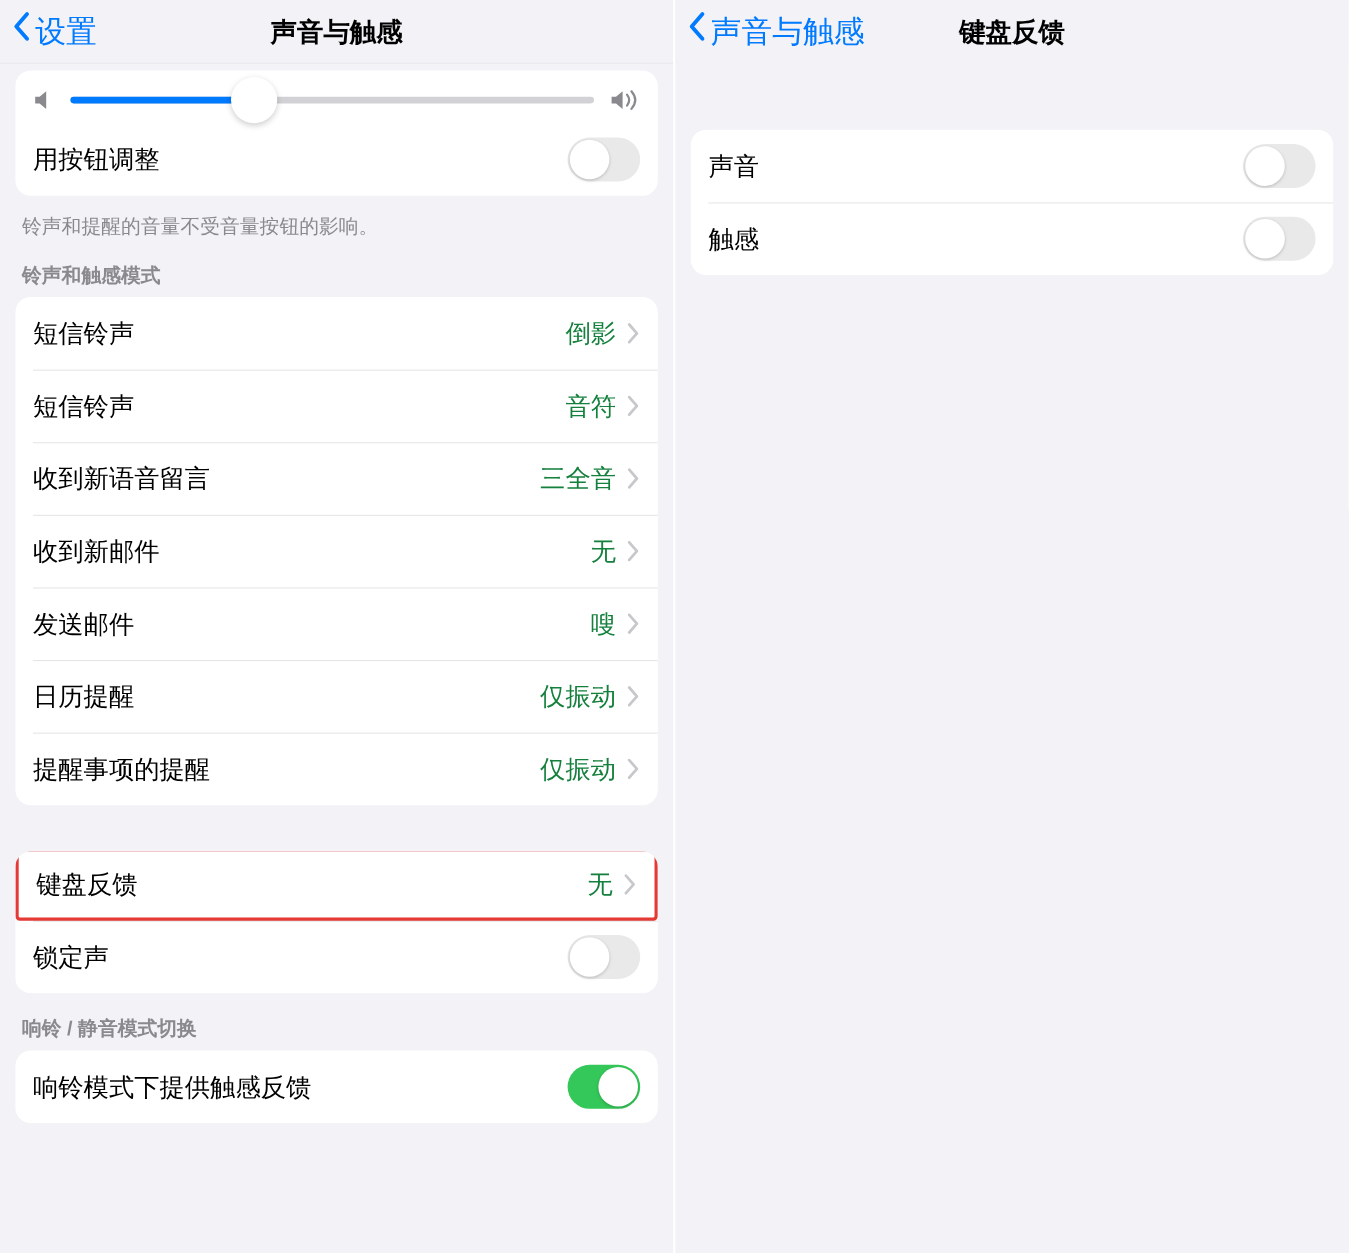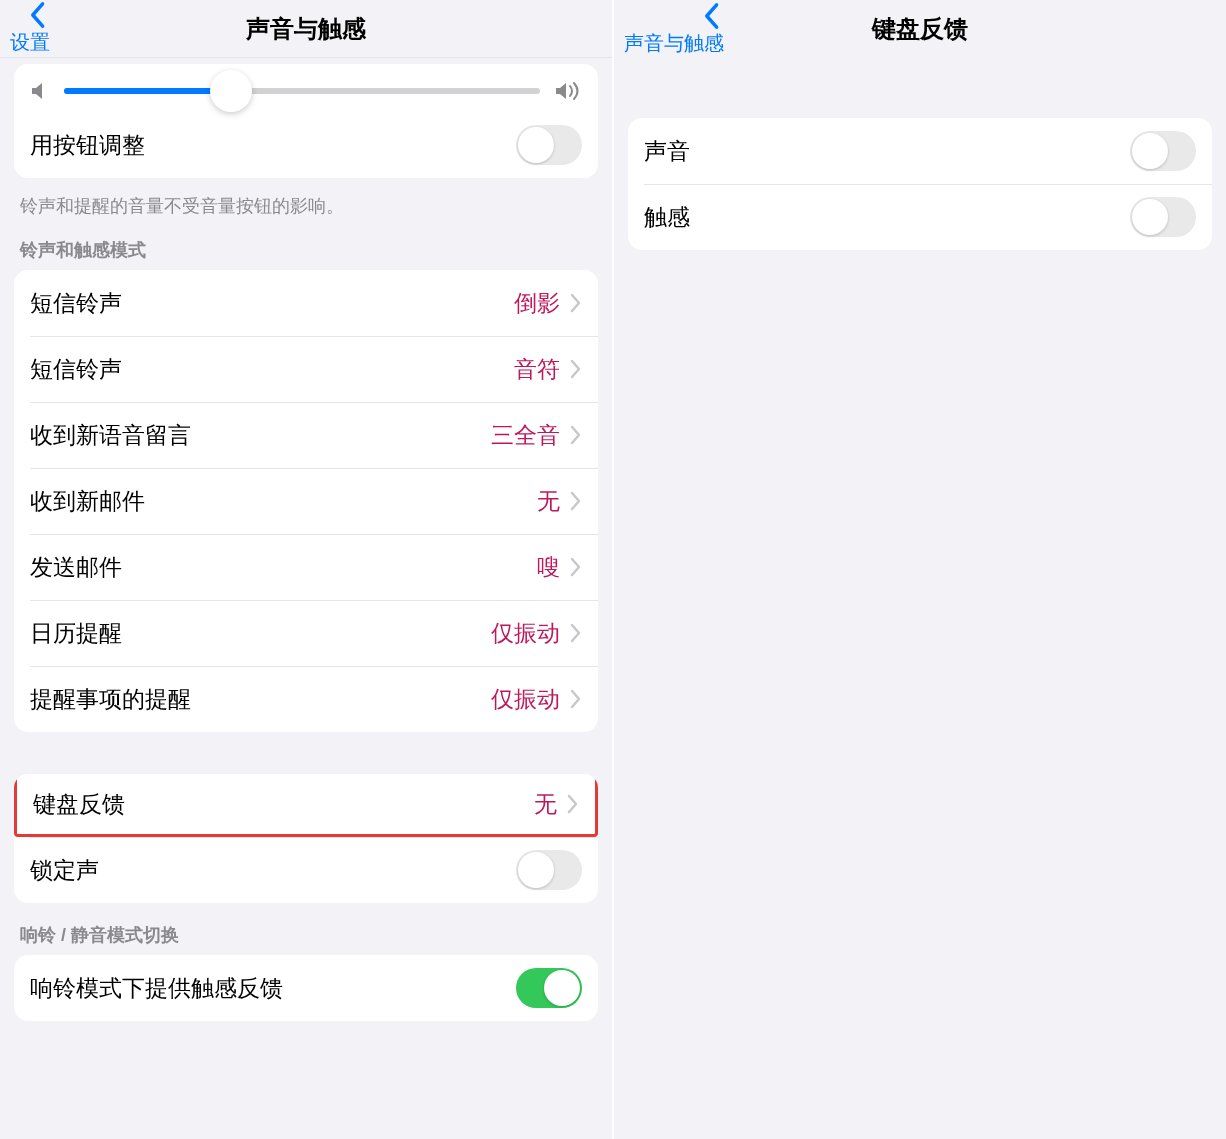--- a/index.html
+++ b/index.html
@@ -24,25 +24,24 @@
       height: 58px;
       display: flex;
       align-items: center;
       position: relative;
       background: #f2f2f7;
       border-bottom: 1px solid rgba(0,0,0,0.05);
       padding: 0 10px;
     }
     .nav-back {
       display: flex;
-      align-items: flex-end;
+      align-items: flex-start;
       color: #007aff;
-      font-size: 20px;
+      font-size: 28px;
       cursor: pointer;
-      flex-direction: column;
     }
     .nav-back svg {
       width: 18px;
       height: 28px;
       margin-right: 4px;
     }
     .nav-title {
       position: absolute;
       left: 50%;
       transform: translateX(-50%);
@@ -92,21 +91,21 @@
       height: 1px;
       background: rgba(0,0,0,0.1);
     }
     .row-label {
       flex: 1;
       font-size: 23px;
       color: #000;
     }
     .row-value {
       font-size: 23px;
-      color: #be185d;
+      color: #15803d;
       margin-right: 10px;
     }
     .chevron {
       width: 12px;
       height: 20px;
       color: #c7c7cc;
     }
     .toggle {
       width: 66px;
       height: 40px;

